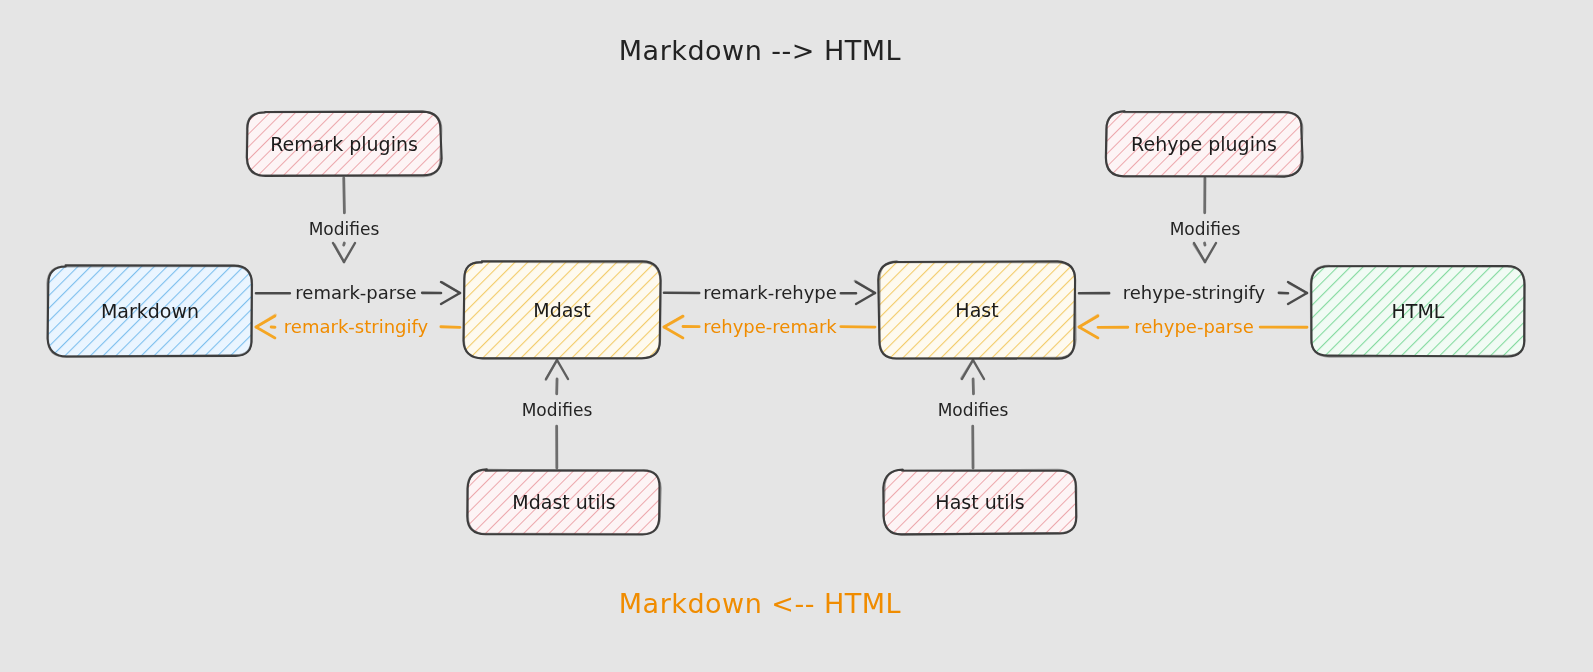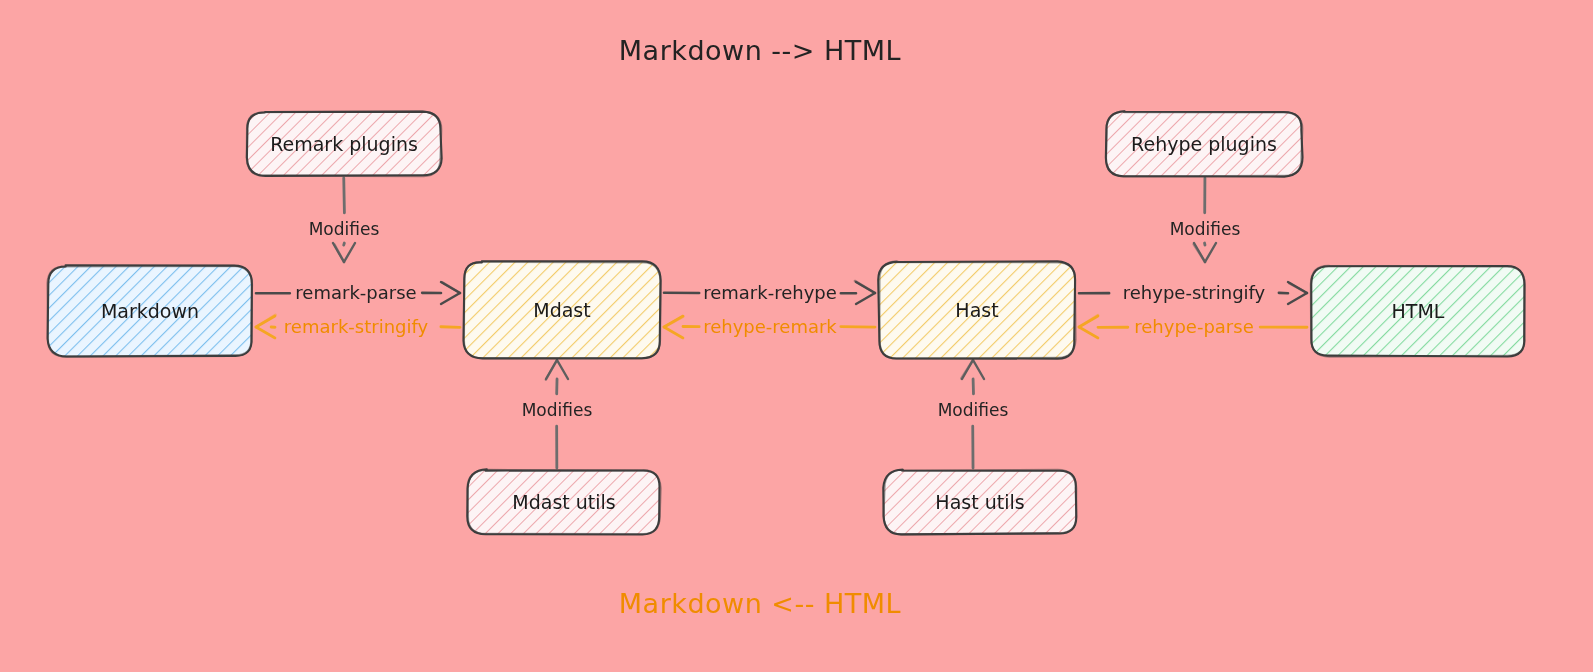--- a/index.html
+++ b/index.html
@@ -7,21 +7,21 @@
     padding: 0;
     background: #ffffff;
   }
   body {
     font-family: "DejaVu Sans", sans-serif;
   }
   #stage {
     position: relative;
     width: 1593px;
     height: 672px;
-    background: #fca5a5;
+    background: #e5e5e5;
     overflow: hidden;
   }
   svg#diagram {
     position: absolute;
     inset: 0;
     width: 1593px;
     height: 672px;
   }
   .node-label,
   .edge-label,

